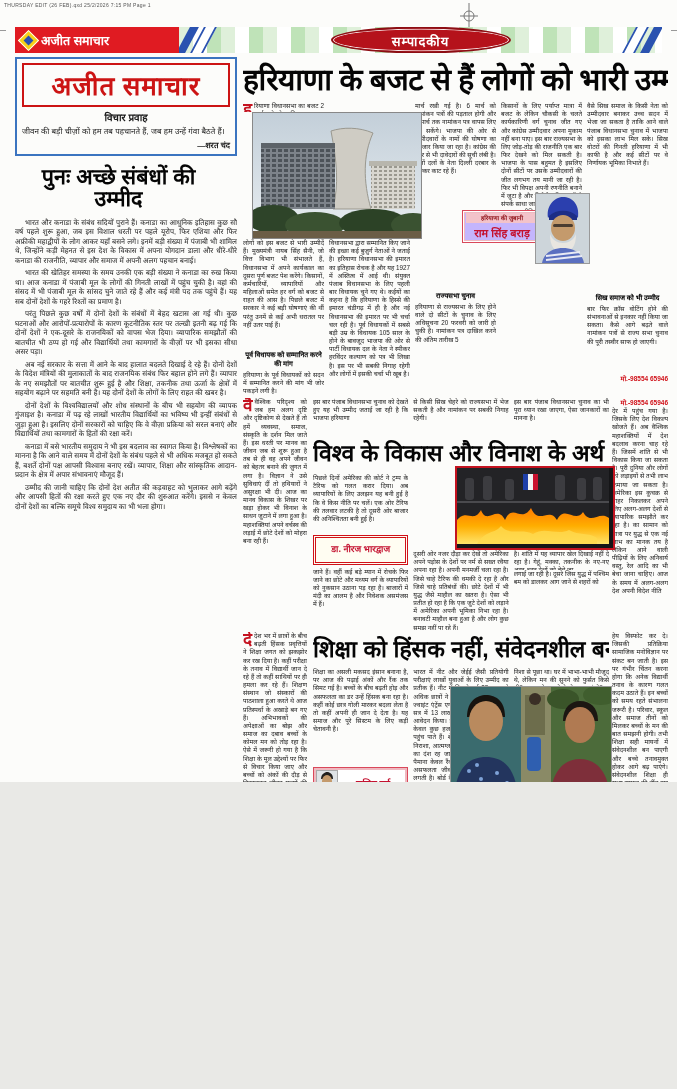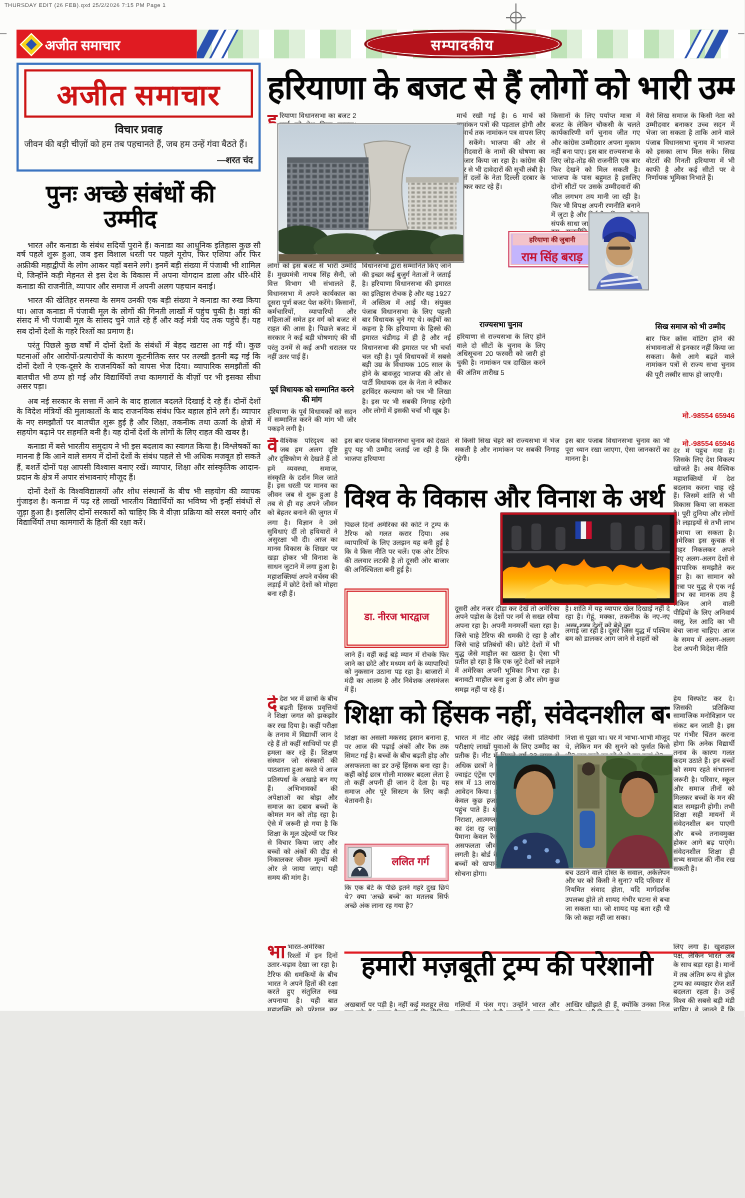--- a/index.html
+++ b/index.html
@@ -1,16 +1,16 @@
 <!DOCTYPE html>
 <html><head>
 <meta charset="utf-8">
 <style>
   html,body{margin:0;padding:0;background:#e9e9e6;}
-  .page{position:relative;width:677px;height:919px;background:#fcfcfa;margin:0 auto;
+  .page{position:relative;width:677px;height:782px;background:#fcfcfa;margin:0 auto;
         font-family:"Liberation Sans","DejaVu Sans",sans-serif;color:#1b1b1b;overflow:hidden;}
   
   .printline{position:absolute;top:2px;left:4px;font-size:5px;color:#555;letter-spacing:.3px;}
   .regmark{position:absolute;top:3px;left:460px;}
   .cornermark{position:absolute;background:#999;}
   
   .masthead{position:absolute;left:15px;top:27px;width:647px;height:26px;display:flex;align-items:stretch;}
   .mh-red{background:#e01b22;color:#fff;display:flex;align-items:center;}
   .mh-left{width:158px;padding-left:6px;gap:5px;}
   .mh-logo{width:13px;height:13px;background:#f7d117;transform:rotate(45deg);border:1px solid #fff;position:relative;flex:0 0 auto;}
@@ -65,21 +65,21 @@
   .rightrail .tiny{height:100%;}
   .sect-head{position:absolute;left:70px;width:296px;font-weight:bold;text-align:center;white-space:nowrap;overflow:hidden;color:#050505;}
   .cols3{position:absolute;left:70px;width:296px;display:flex;gap:5px;}
   .cols3 .c{flex:1;overflow:hidden;}
   
   .vishva{top:398px;height:232px;}
   .vishva .tail{position:absolute;left:70px;top:0;width:296px;height:34px;display:flex;gap:5px;}
   .vishva .tail .tiny{flex:1;height:34px;}
   .vishva .sect-head{top:38px;font-size:23px;}
   .vishva .cols3{top:76px;height:156px;}
-  .vishva .authbox2{border:3px double #d01018;color:#c41230;font-size:9px;font-weight:bold;text-align:center;padding:18px 1px;margin:3px 0;background:#fffdf2;}
+  .vishva .authbox2{border:3px double #d01018;color:#c41230;font-size:9px;font-weight:bold;text-align:center;padding:6px 1px;margin:3px 0;background:#fffdf2;}
   .fig-fire{position:absolute;left:212px;top:68px;width:156px;height:80px;border:2px solid #c41320;overflow:hidden;background:#151517;}
   
   .shiksha{top:632px;height:224px;}
   .shiksha .sect-head{top:0;font-size:23px;}
   .shiksha .cols3{top:36px;height:188px;}
   .authbox-port{display:flex;align-items:center;gap:3px;border:1px solid #d9485a;box-shadow:0 0 0 2px #efb9c0 inset;padding:2px;margin:3px 0;background:#fff;}
   .authbox-port .nm{color:#c41230;font-size:9.5px;font-weight:bold;flex:1;text-align:center;}
   .fig-port{width:20px;height:26px;flex:0 0 auto;overflow:hidden;border:1px solid #aaa;}
   .fig-students{position:absolute;left:207px;top:54px;width:160px;height:102px;border:1px solid #999;overflow:hidden;}
   
@@ -134,22 +134,23 @@
       <div class="lc-vichar">विचार प्रवाह</div>
       <div class="lc-quote">जीवन की बड़ी चीज़ों को हम तब पहचानते हैं, जब हम उन्हें गंवा बैठते हैं।</div>
       <div class="lc-qauthor">—शरत चंद</div>
     </div>
     <div class="lc-head">पुनः अच्छे संबंधों की उम्मीद</div>
     <div class="lc-body">
       <p>भारत और कनाडा के संबंध सदियों पुराने हैं। कनाडा का आधुनिक इतिहास कुछ सौ वर्ष पहले शुरू हुआ, जब इस विशाल धरती पर पहले यूरोप, फिर एशिया और फिर अफ्रीकी महाद्वीपों के लोग आकर यहाँ बसने लगे। इनमें बड़ी संख्या में पंजाबी भी शामिल थे, जिन्होंने कड़ी मेहनत से इस देश के विकास में अपना योगदान डाला और धीरे-धीरे कनाडा की राजनीति, व्यापार और समाज में अपनी अलग पहचान बनाई।</p>
       <p>भारत की खेतिहर समस्या के समय उनकी एक बड़ी संख्या ने कनाडा का रुख किया था। आज कनाडा में पंजाबी मूल के लोगों की गिनती लाखों में पहुंच चुकी है। वहां की संसद में भी पंजाबी मूल के सांसद चुने जाते रहे हैं और कई मंत्री पद तक पहुंचे हैं। यह सब दोनों देशों के गहरे रिश्तों का प्रमाण है।</p>
       <p>परंतु पिछले कुछ वर्षों में दोनों देशों के संबंधों में बेहद खटास आ गई थी। कुछ घटनाओं और आरोपों-प्रत्यारोपों के कारण कूटनीतिक स्तर पर तल्खी इतनी बढ़ गई कि दोनों देशों ने एक-दूसरे के राजनयिकों को वापस भेज दिया। व्यापारिक समझौतों की बातचीत भी ठप्प हो गई और विद्यार्थियों तथा कामगारों के वीज़ों पर भी इसका सीधा असर पड़ा।</p>
       <p>अब नई सरकार के सत्ता में आने के बाद हालात बदलते दिखाई दे रहे हैं। दोनों देशों के विदेश मंत्रियों की मुलाकातों के बाद राजनयिक संबंध फिर बहाल होने लगे हैं। व्यापार के नए समझौतों पर बातचीत शुरू हुई है और शिक्षा, तकनीक तथा ऊर्जा के क्षेत्रों में सहयोग बढ़ाने पर सहमति बनी है। यह दोनों देशों के लोगों के लिए राहत की खबर है।</p>
+      <p>दोनों देशों के विश्वविद्यालयों और शोध संस्थानों के बीच भी सहयोग की व्यापक गुंजाइश है। कनाडा में पढ़ रहे लाखों भारतीय विद्यार्थियों का भविष्य भी इन्हीं संबंधों से जुड़ा हुआ है। इसलिए दोनों सरकारों को चाहिए कि वे वीज़ा प्रक्रिया को सरल बनाएं और विद्यार्थियों तथा कामगारों के हितों की रक्षा करें।</p>
       <p>कनाडा में बसे भारतीय समुदाय ने भी इस बदलाव का स्वागत किया है। विश्लेषकों का मानना है कि आने वाले समय में दोनों देशों के संबंध पहले से भी अधिक मजबूत हो सकते हैं, बशर्ते दोनों पक्ष आपसी विश्वास बनाए रखें। व्यापार, शिक्षा और सांस्कृतिक आदान-प्रदान के क्षेत्र में अपार संभावनाएं मौजूद हैं।</p>
-      <p>दोनों देशों के विश्वविद्यालयों और शोध संस्थानों के बीच भी सहयोग की व्यापक गुंजाइश है। कनाडा में पढ़ रहे लाखों भारतीय विद्यार्थियों का भविष्य भी इन्हीं संबंधों से जुड़ा हुआ है। इसलिए दोनों सरकारों को चाहिए कि वे वीज़ा प्रक्रिया को सरल बनाएं और विद्यार्थियों तथा कामगारों के हितों की रक्षा करें।</p>
+      <p>उम्मीद की जानी चाहिए कि दोनों देश अतीत की कड़वाहट को भुलाकर आगे बढ़ेंगे और आपसी हितों की रक्षा करते हुए एक नए दौर की शुरुआत करेंगे। इससे न केवल दोनों देशों का बल्कि समूचे विश्व समुदाय का भी भला होगा।</p>
     </div>
     <div class="lc-sign">-बरजिन्द्र सिंह हमदर्द</div>
   </div>
 
   <div class="lead">
     <div class="lead-head">हरियाणा के बजट से हैं लोगों को भारी उम्मीदें</div>
     <div class="lead-cols">
       <div class="c tiny">
         <div style="height:10px;overflow:hidden"><span class="dropcap">ह</span><span>रियाणा विधानसभा का बजट 2 मार्च को पेश किया जाएगा। प्रदेश के</span></div>
         <div class="spacer" style="height:127px"></div>

